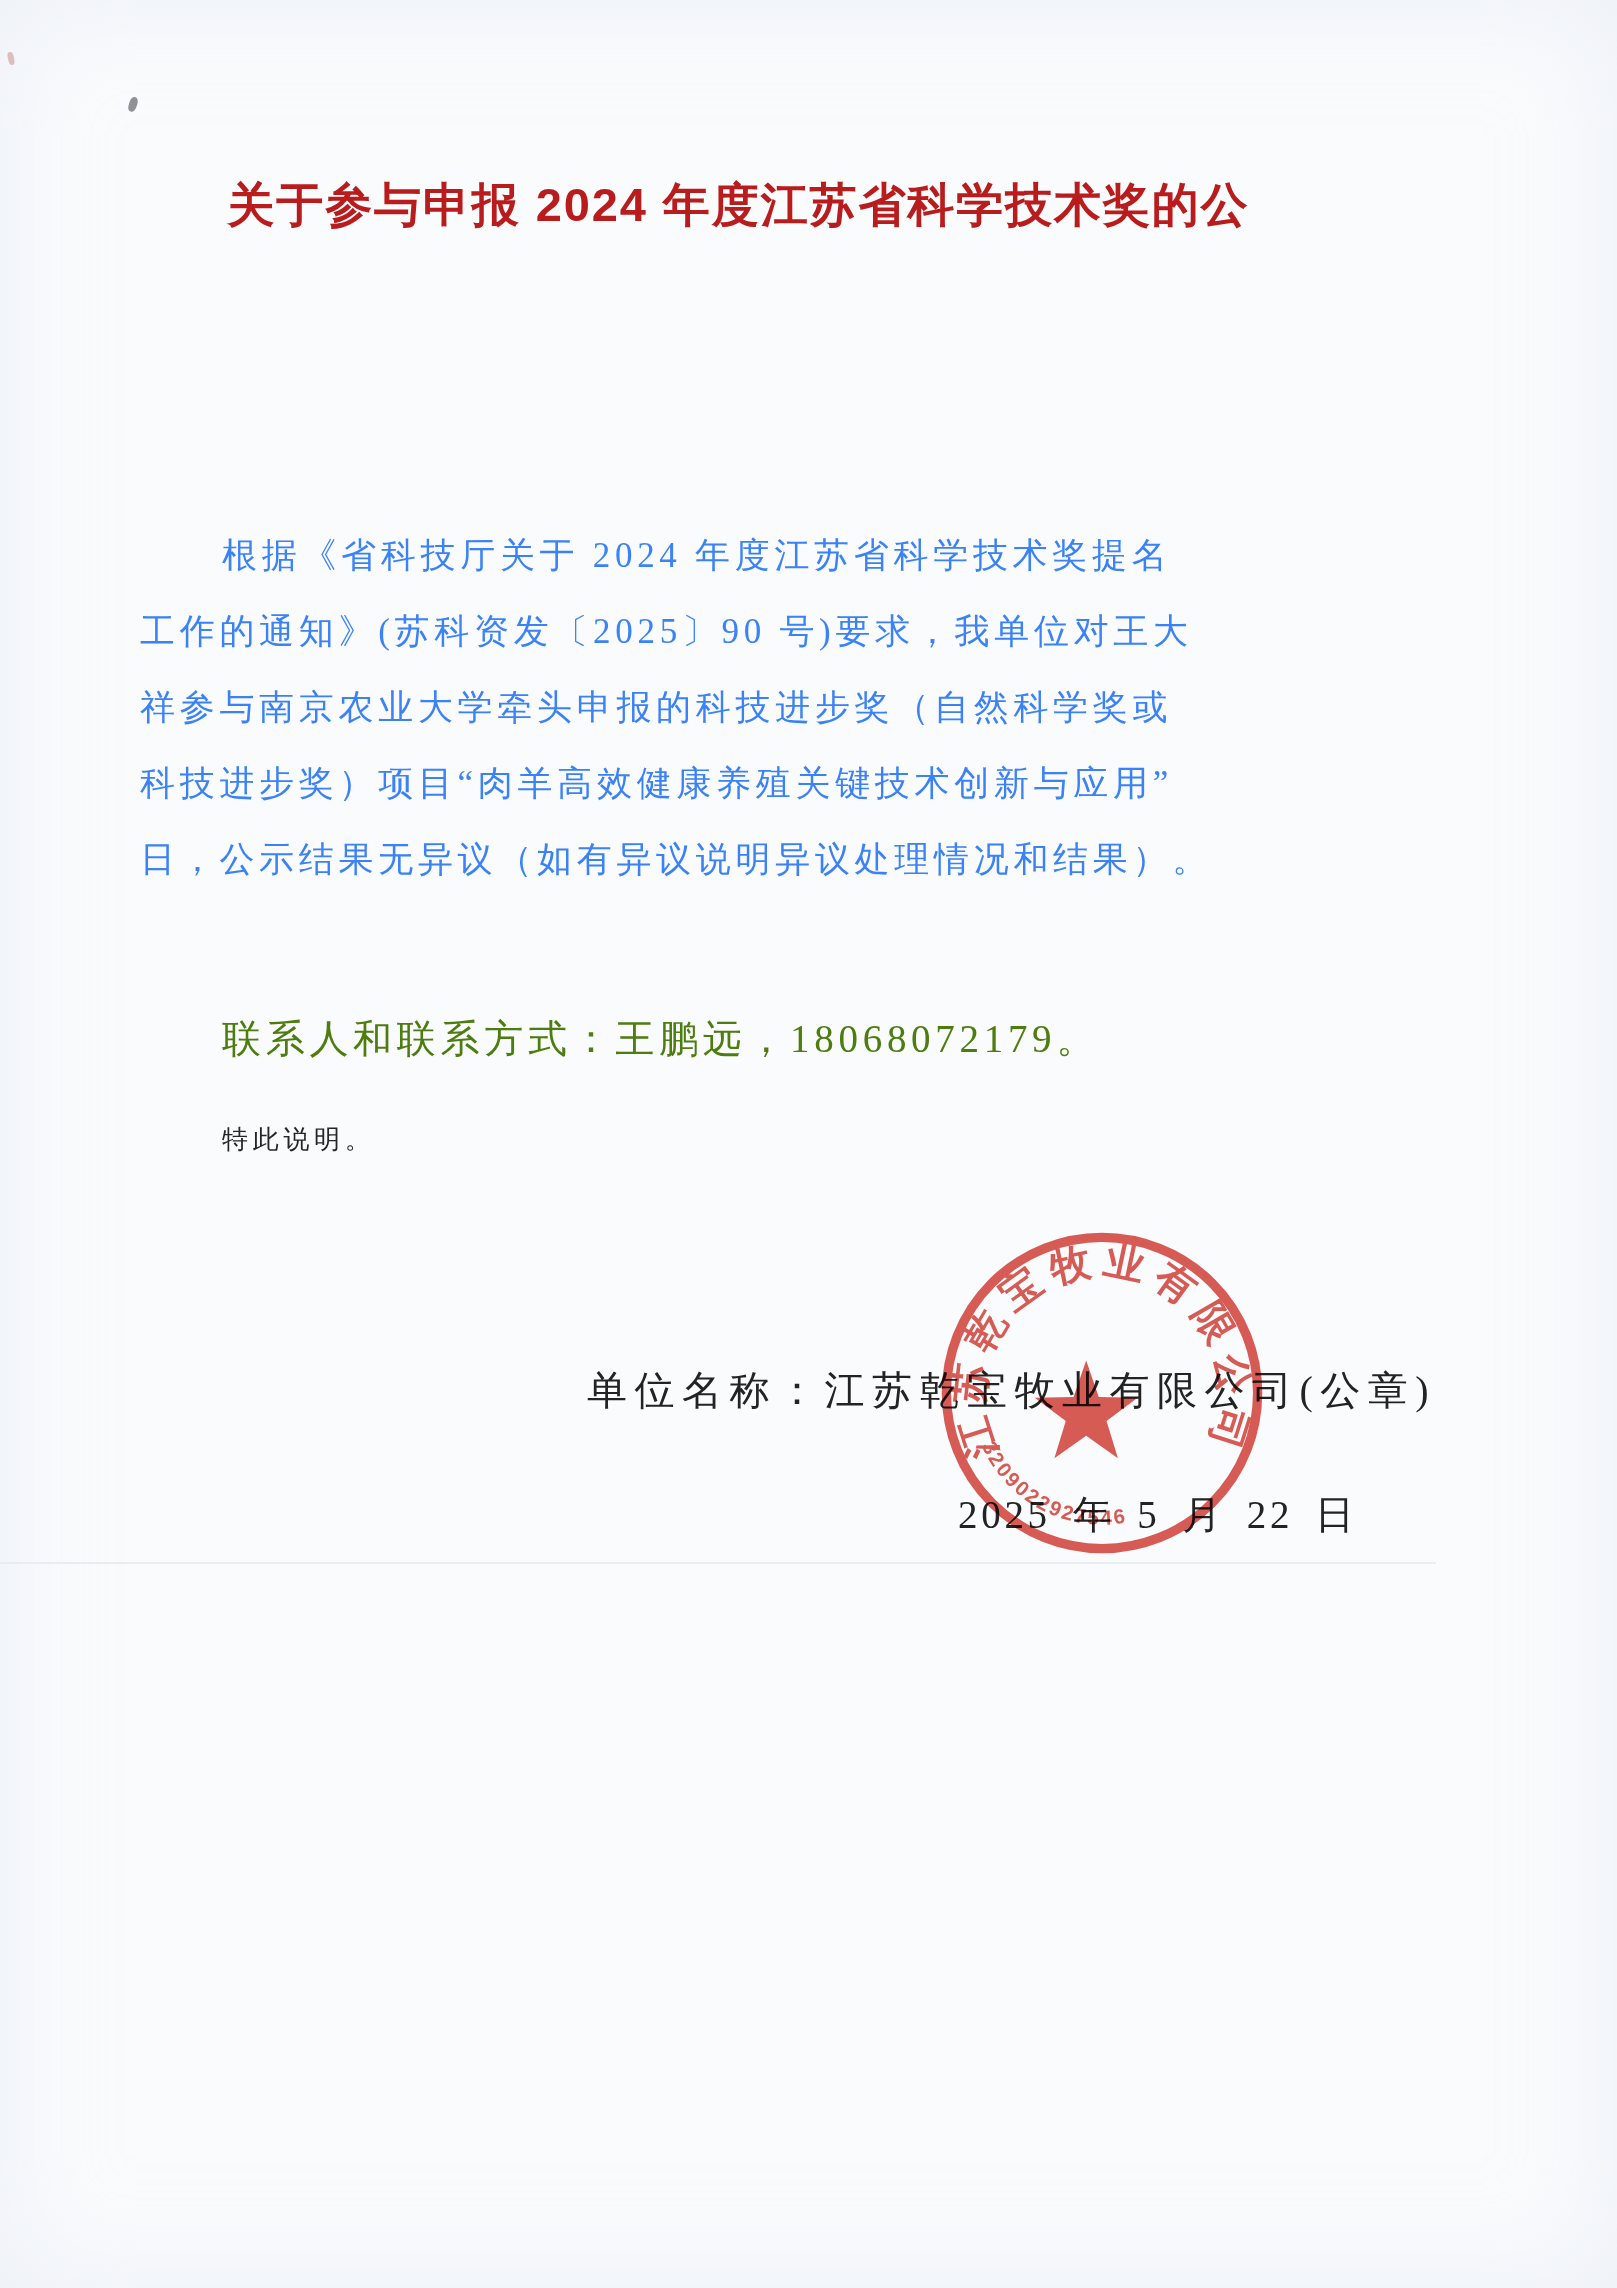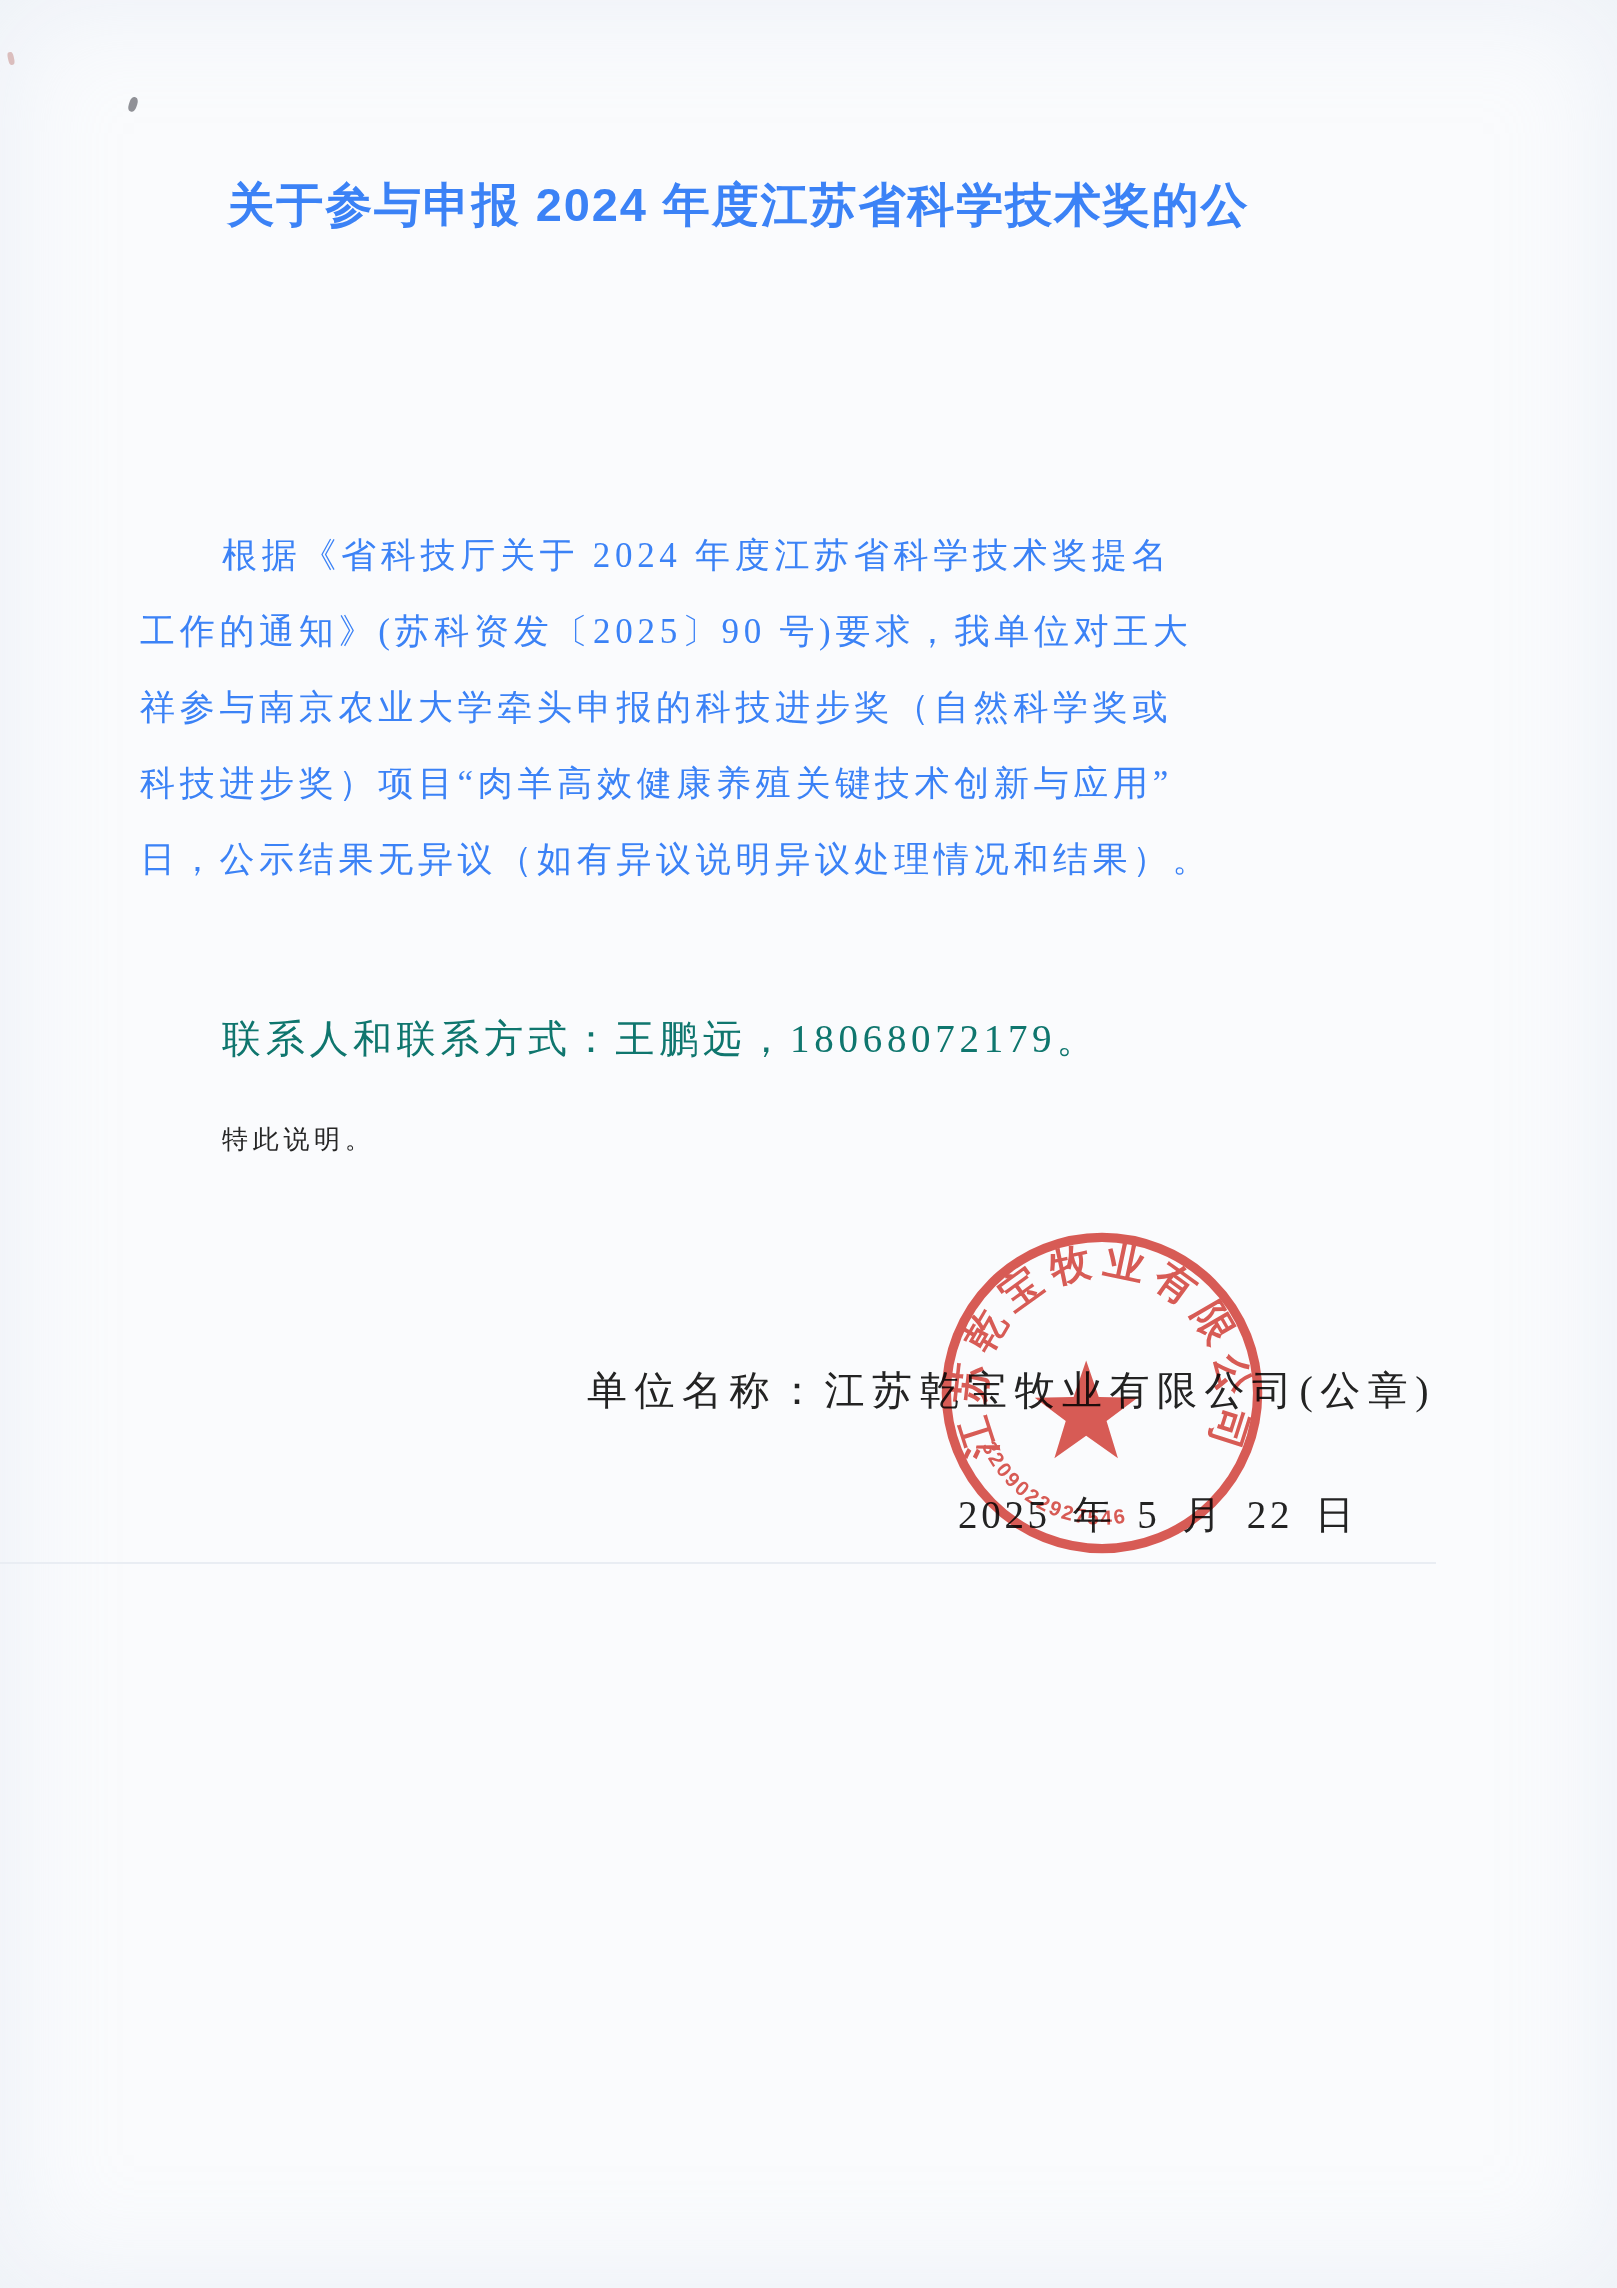--- a/index.html
+++ b/index.html
@@ -10,32 +10,32 @@
     background:#fafbfd;
     overflow:hidden;
     font-family:"Liberation Serif","DejaVu Serif",serif;
     color:#282828;
     box-shadow:inset 0 0 112px rgba(210,220,235,.35);
   }
   .doc-title{
     position:absolute;left:140px;top:160px;width:1197px;
     font-family:"Liberation Sans","DejaVu Sans",sans-serif;
     font-weight:bold;font-size:47px;line-height:90px;
-    letter-spacing:1.9px;text-align:center;color:#3b82f6;
+    letter-spacing:1.9px;text-align:center;color:#b91c1c;
   }
   .doc-title .t-line{display:block;}
   .body-block{
     position:absolute;left:140px;top:518px;width:1201px;
     font-size:35px;line-height:76px;letter-spacing:4.7px;color:#3b82f6;
   }
   .body-line{white-space:nowrap;}
   .indent{padding-left:82px;}
   .contact-line{
     position:absolute;left:140px;top:1012px;width:1201px;
-    font-size:39px;letter-spacing:4.7px;color:#0f766e;white-space:nowrap;
+    font-size:39px;letter-spacing:4.7px;color:#4d7c0f;white-space:nowrap;
   }
   .closing-line{
     position:absolute;left:140px;top:1122px;width:1201px;
     font-size:26px;letter-spacing:4.7px;color:#262626;white-space:nowrap;
   }
   .company-line{
     position:absolute;left:140px;top:1363px;width:1333px;
     font-size:40px;letter-spacing:7.5px;color:#232323;
     padding-left:447px;white-space:nowrap;
   }

